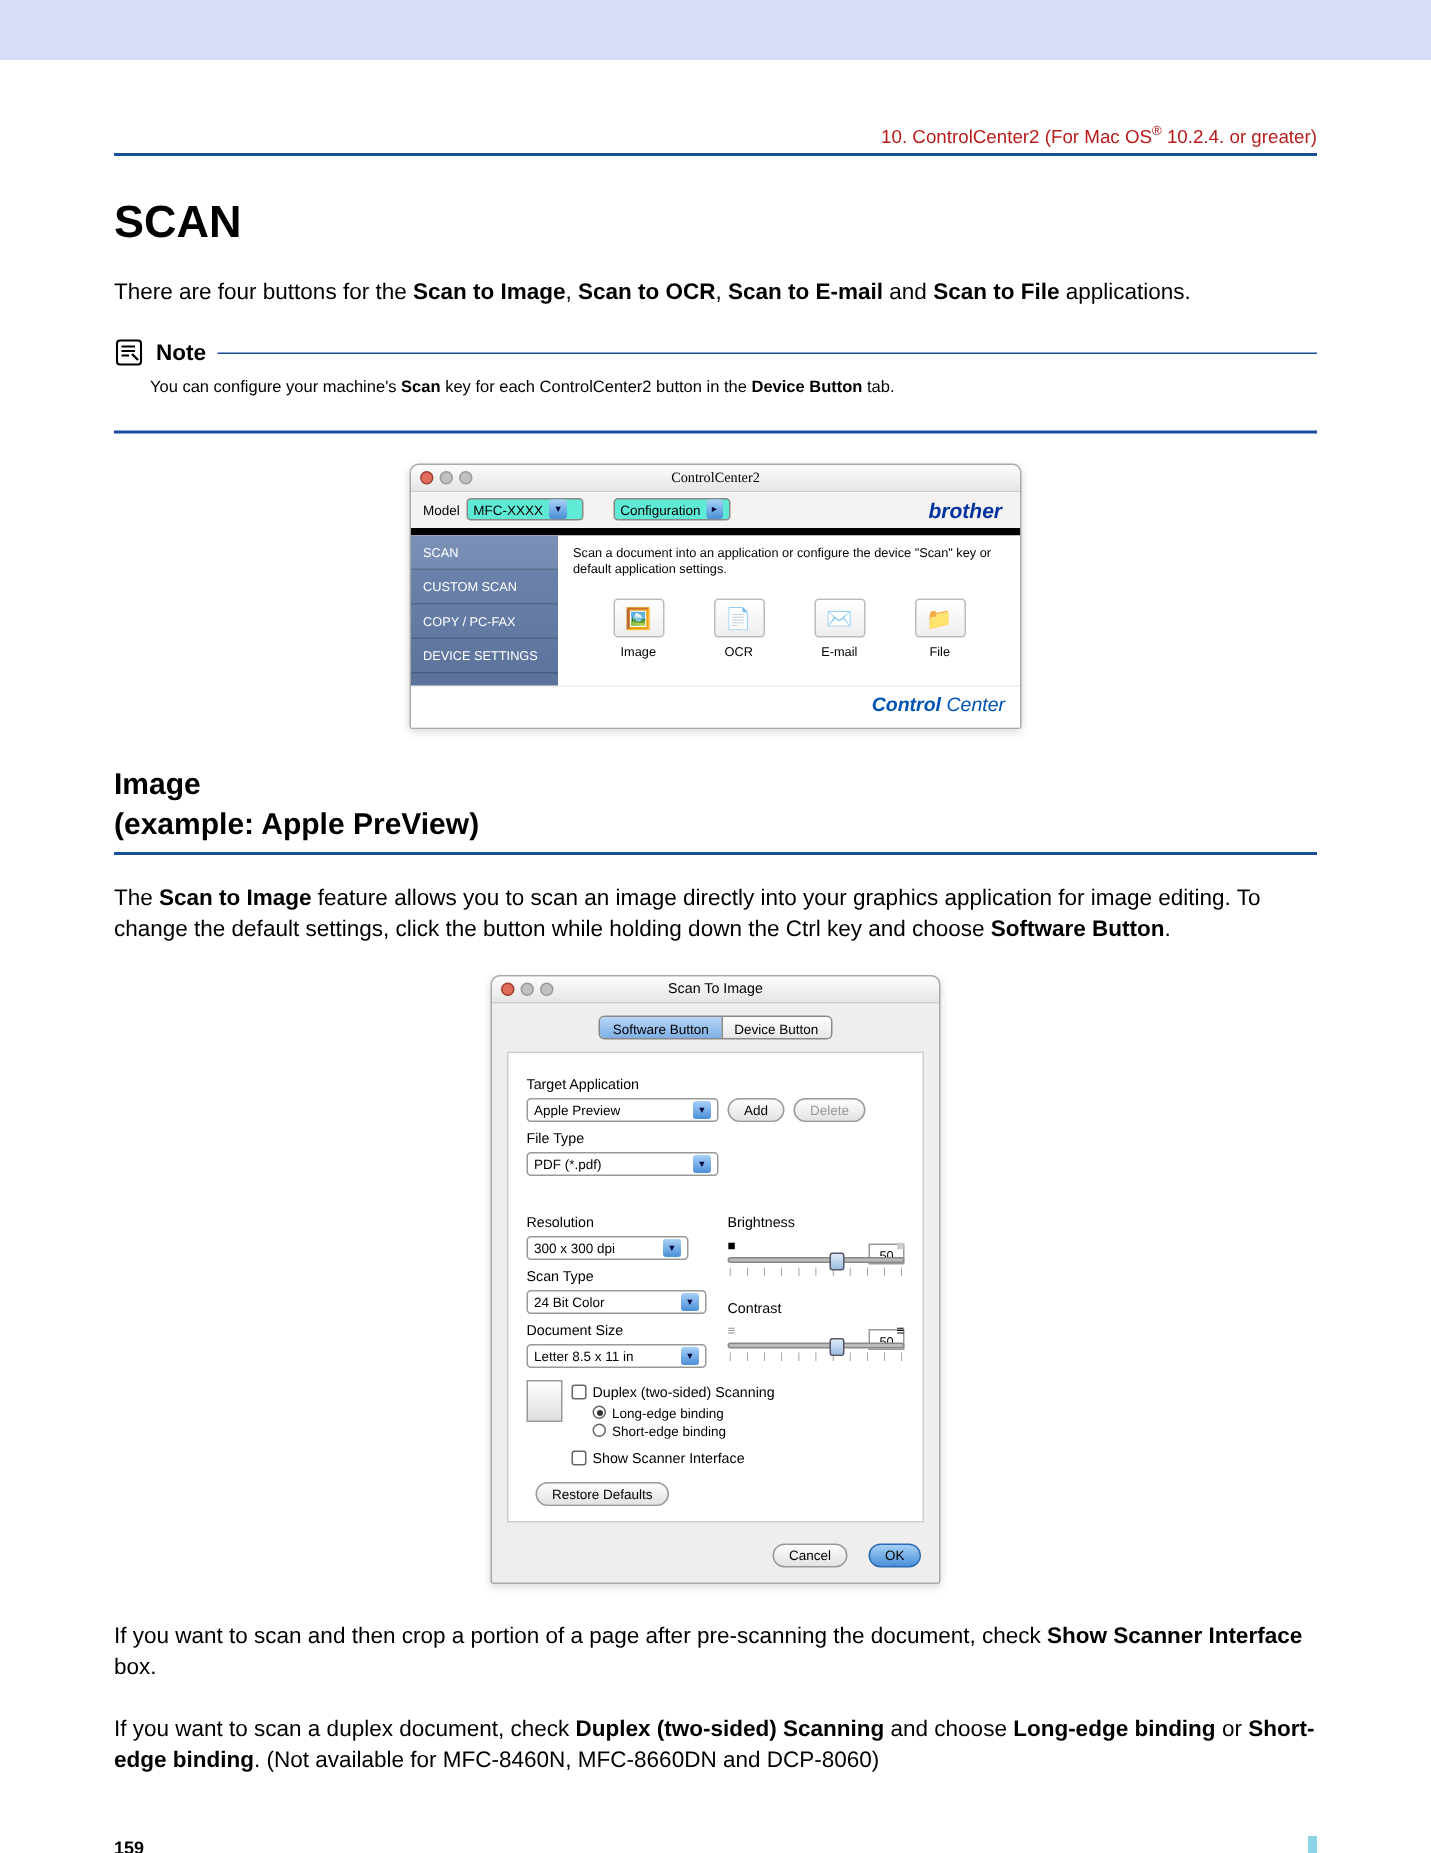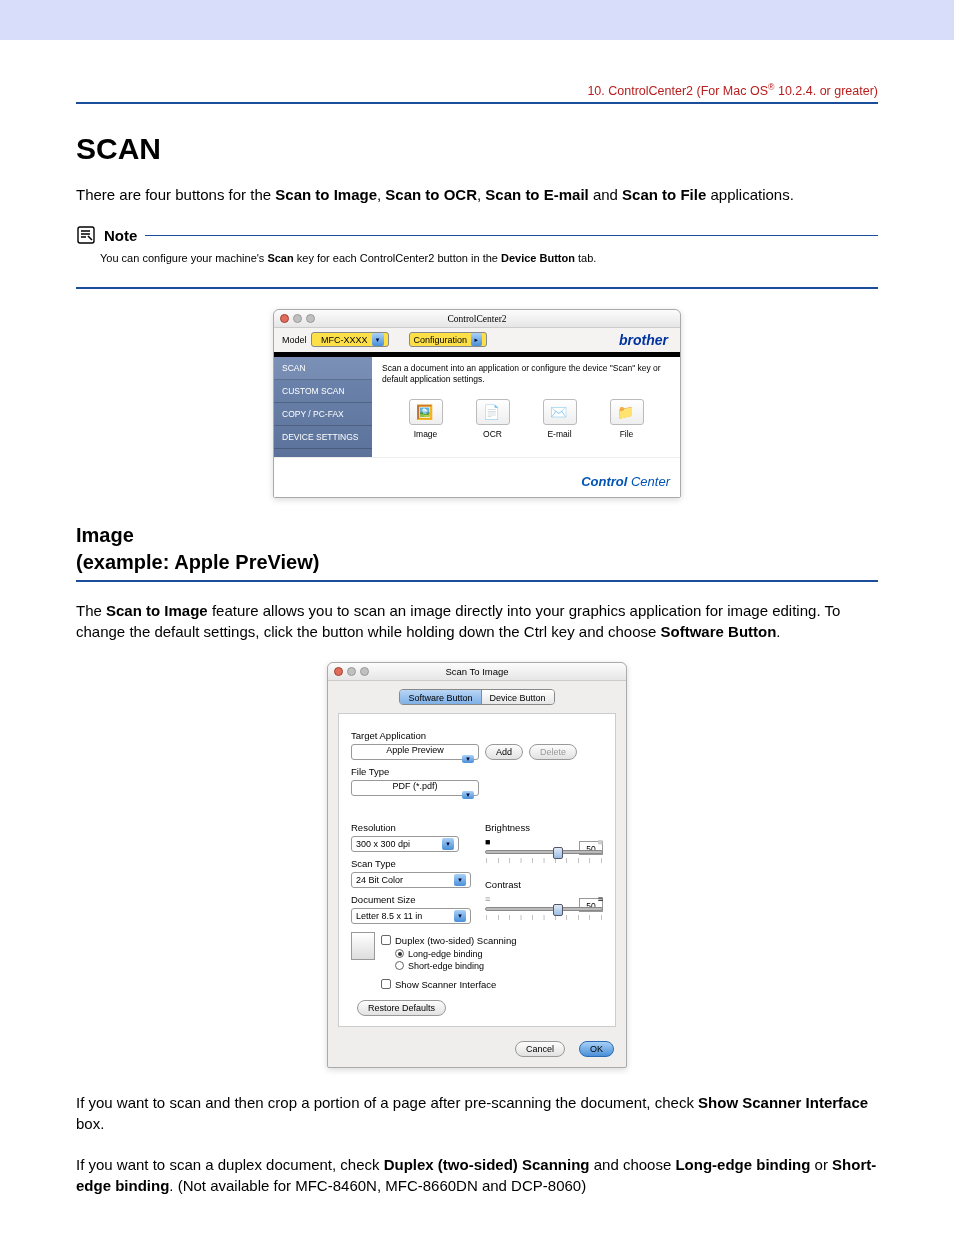--- a/index.html
+++ b/index.html
@@ -112,24 +112,23 @@
   .traffic span:first-child { background:#e06c5c; border-color:#a04030;}
   .cc2-toolbar {
     display: flex;
     align-items: center;
     padding: 4px 8px;
     border-bottom: 5px solid #000000;
   }
   .cc2-toolbar .lbl { font-size: 9px; margin-right:4px;}
   .mac-select {
     display:inline-flex; align-items:center;
-    background:#fde047; border:1px solid #888; border-radius:3px;
+    background:#5eead4; border:1px solid #888; border-radius:3px;
     height:15px; padding:0 4px; font-size:9px;
     position:relative;
-    justify-content:flex-end;
   }
   .mac-select .end {
     display:inline-flex;
     width:12px; height:13px; margin-left:4px;
     background:linear-gradient(#a9d1f7,#4a8fd8);
     border-radius:2px;
     align-items:center; justify-content:center;
     color:#003; font-size:7px; line-height:1;
   }
   .cc2-brand {
@@ -174,21 +173,21 @@
     border:1px solid #bbb; border-radius:3px;
     background:linear-gradient(#fff,#eee);
     margin:0 auto 4px auto;
     display:flex; align-items:center; justify-content:center;
     font-size:14px;
   }
   .cc2-footer {
     background:#fff;
     border-top:1px solid #eee;
     text-align:right;
-    padding:16px 10px 8px 0;
+    padding:4px 10px 8px 0;
   }
   .cc2-footer-brand {
     font-style:italic;
     color:#0053b3;
     font-size:13px;
   }
   .cc2-footer-brand b { font-weight:bold;}
   h2.subhead {
     font-size:20px;
     font-weight:bold;
@@ -246,21 +245,21 @@
     font-size:9.5px;
   }
   .sti-label { display:block; font-size:9.5px; margin:6px 0 3px 0;}
   .sti-row { display:flex; gap:14px;}
   .sti-col { flex:1; }
   .field-select {
     display:flex;align-items:center;
     border:1px solid #999;border-radius:3px;background:#fff;
     height:16px;padding:0 4px;font-size:9px;width:128px;
   }
-  .field-select.wide { width:128px;flex-direction:column;}
+  .field-select.wide { width:128px;}
   .field-select .end {
     margin-left:auto;width:12px;height:12px;
     background:linear-gradient(#a9d1f7,#4a8fd8);
     border-radius:2px;display:flex;align-items:center;justify-content:center;
     font-size:7px;color:#003;
   }
   .mac-btn {
     display:inline-flex;align-items:center;justify-content:center;
     height:16px;padding:0 10px;
     border:1px solid #999;border-radius:9px;

